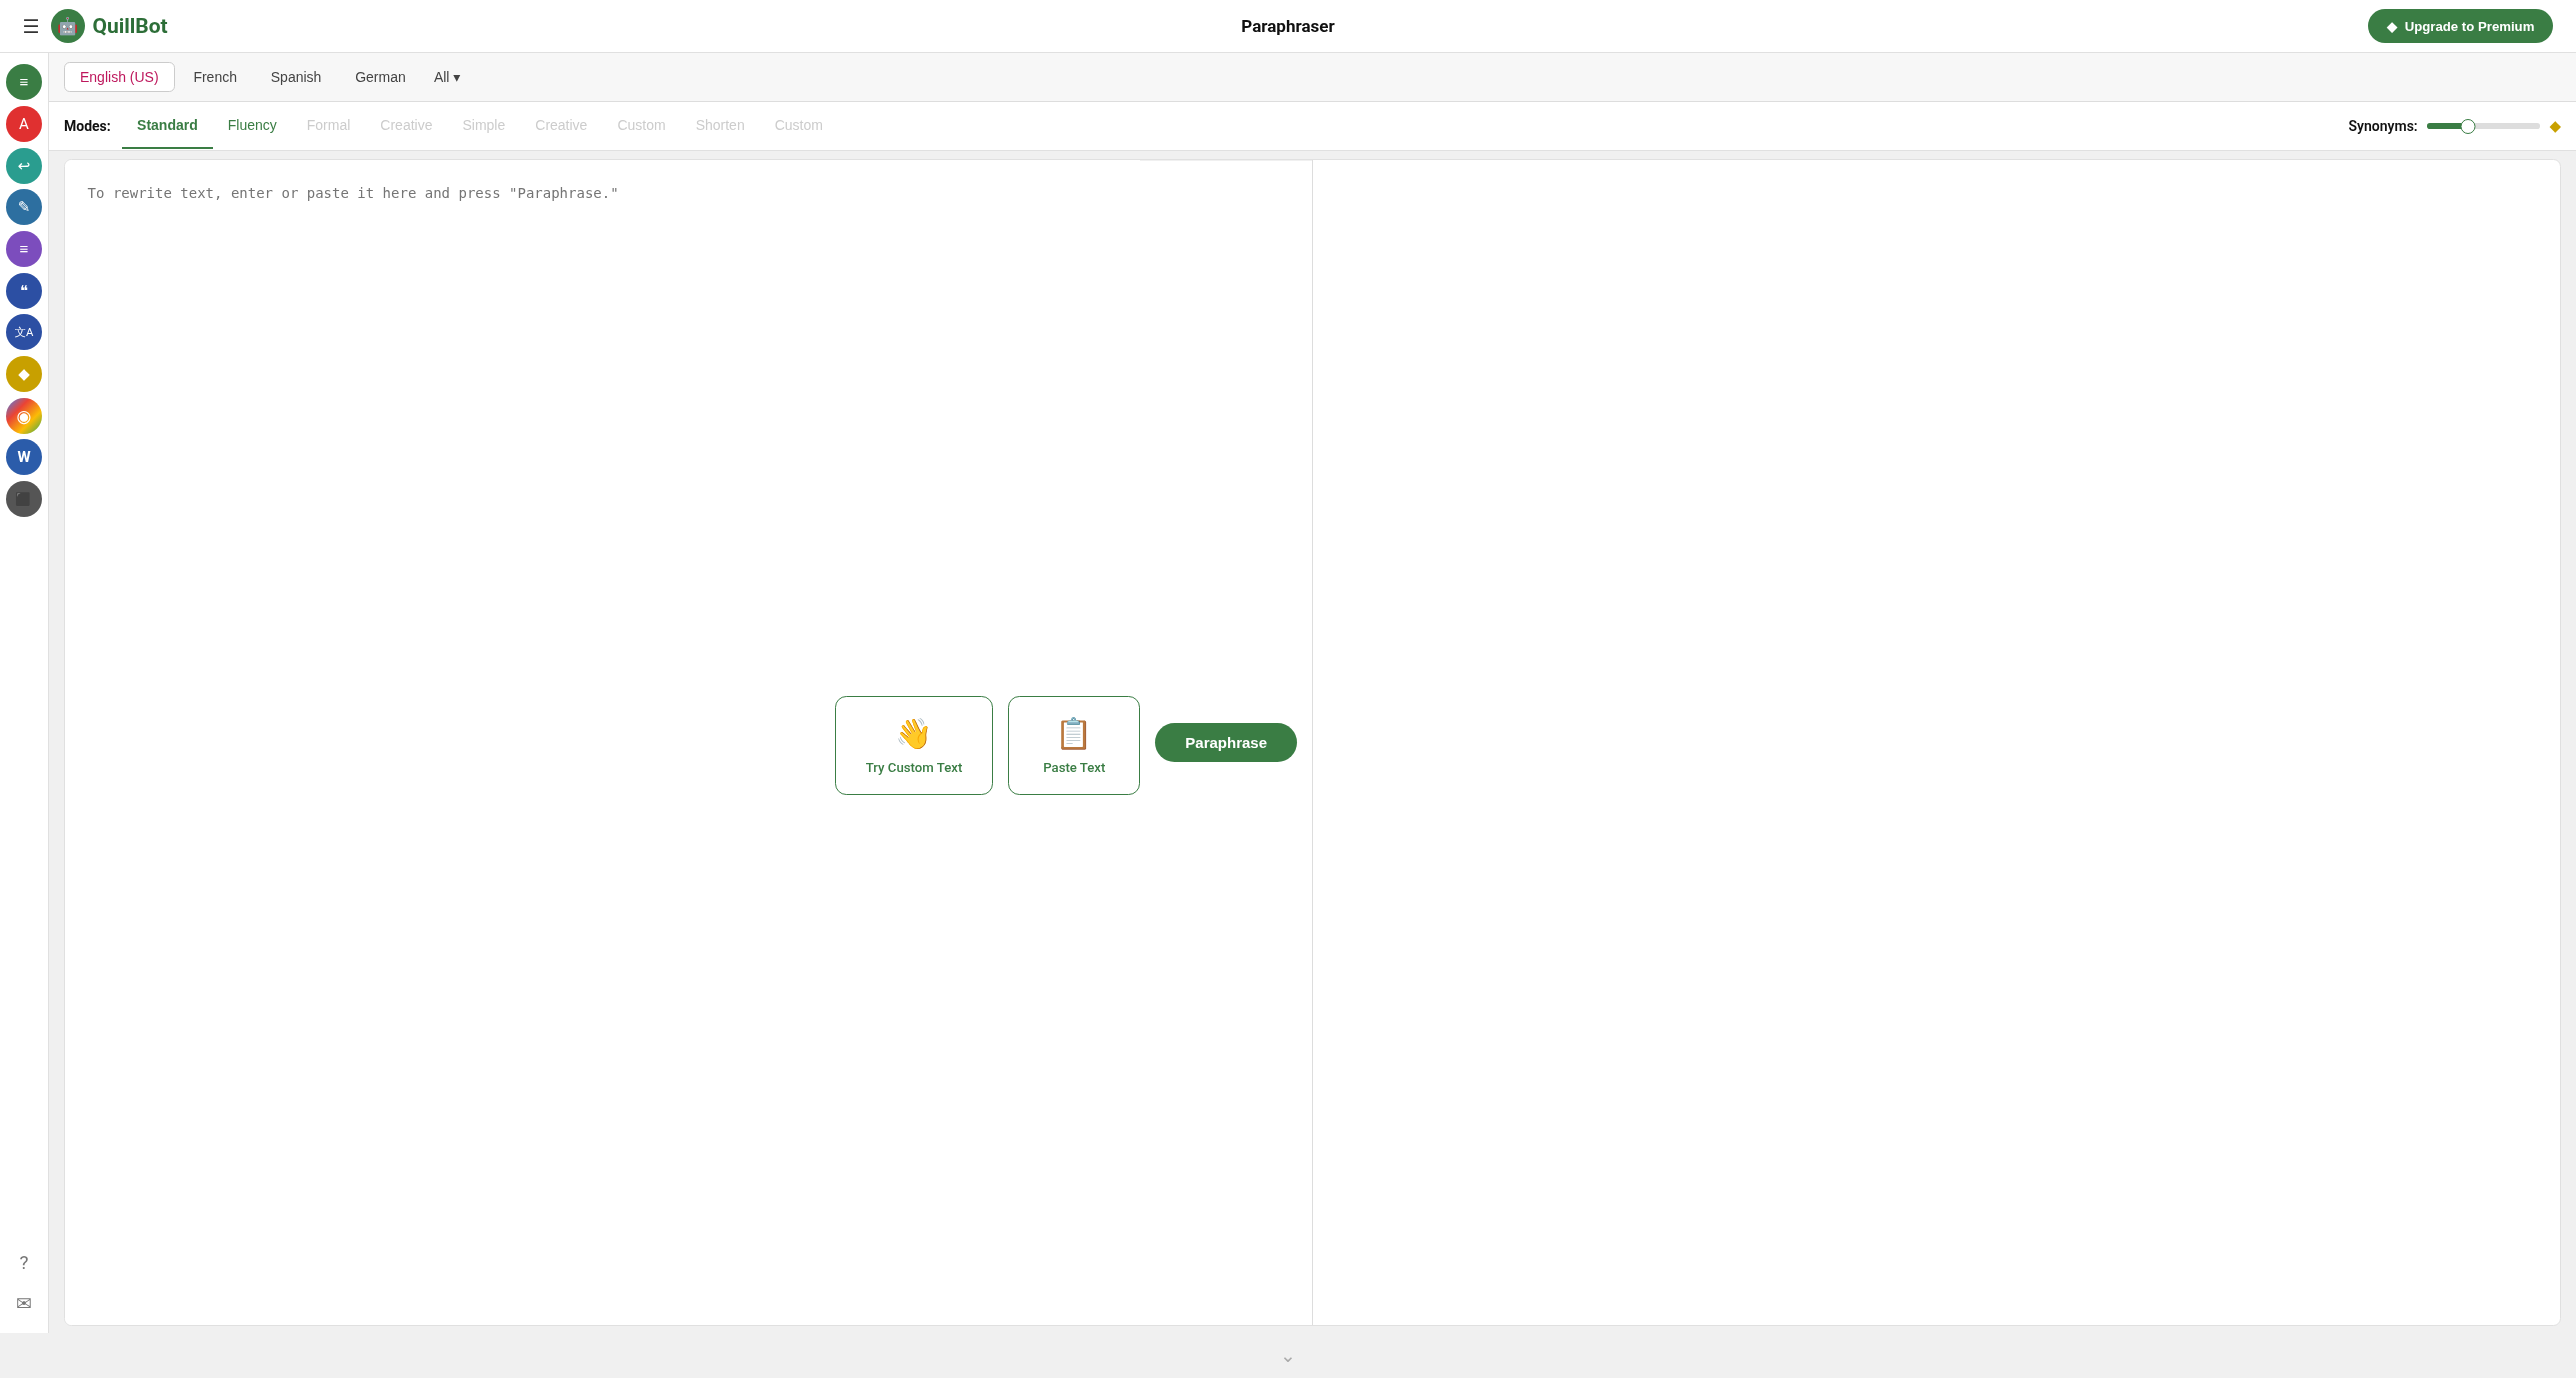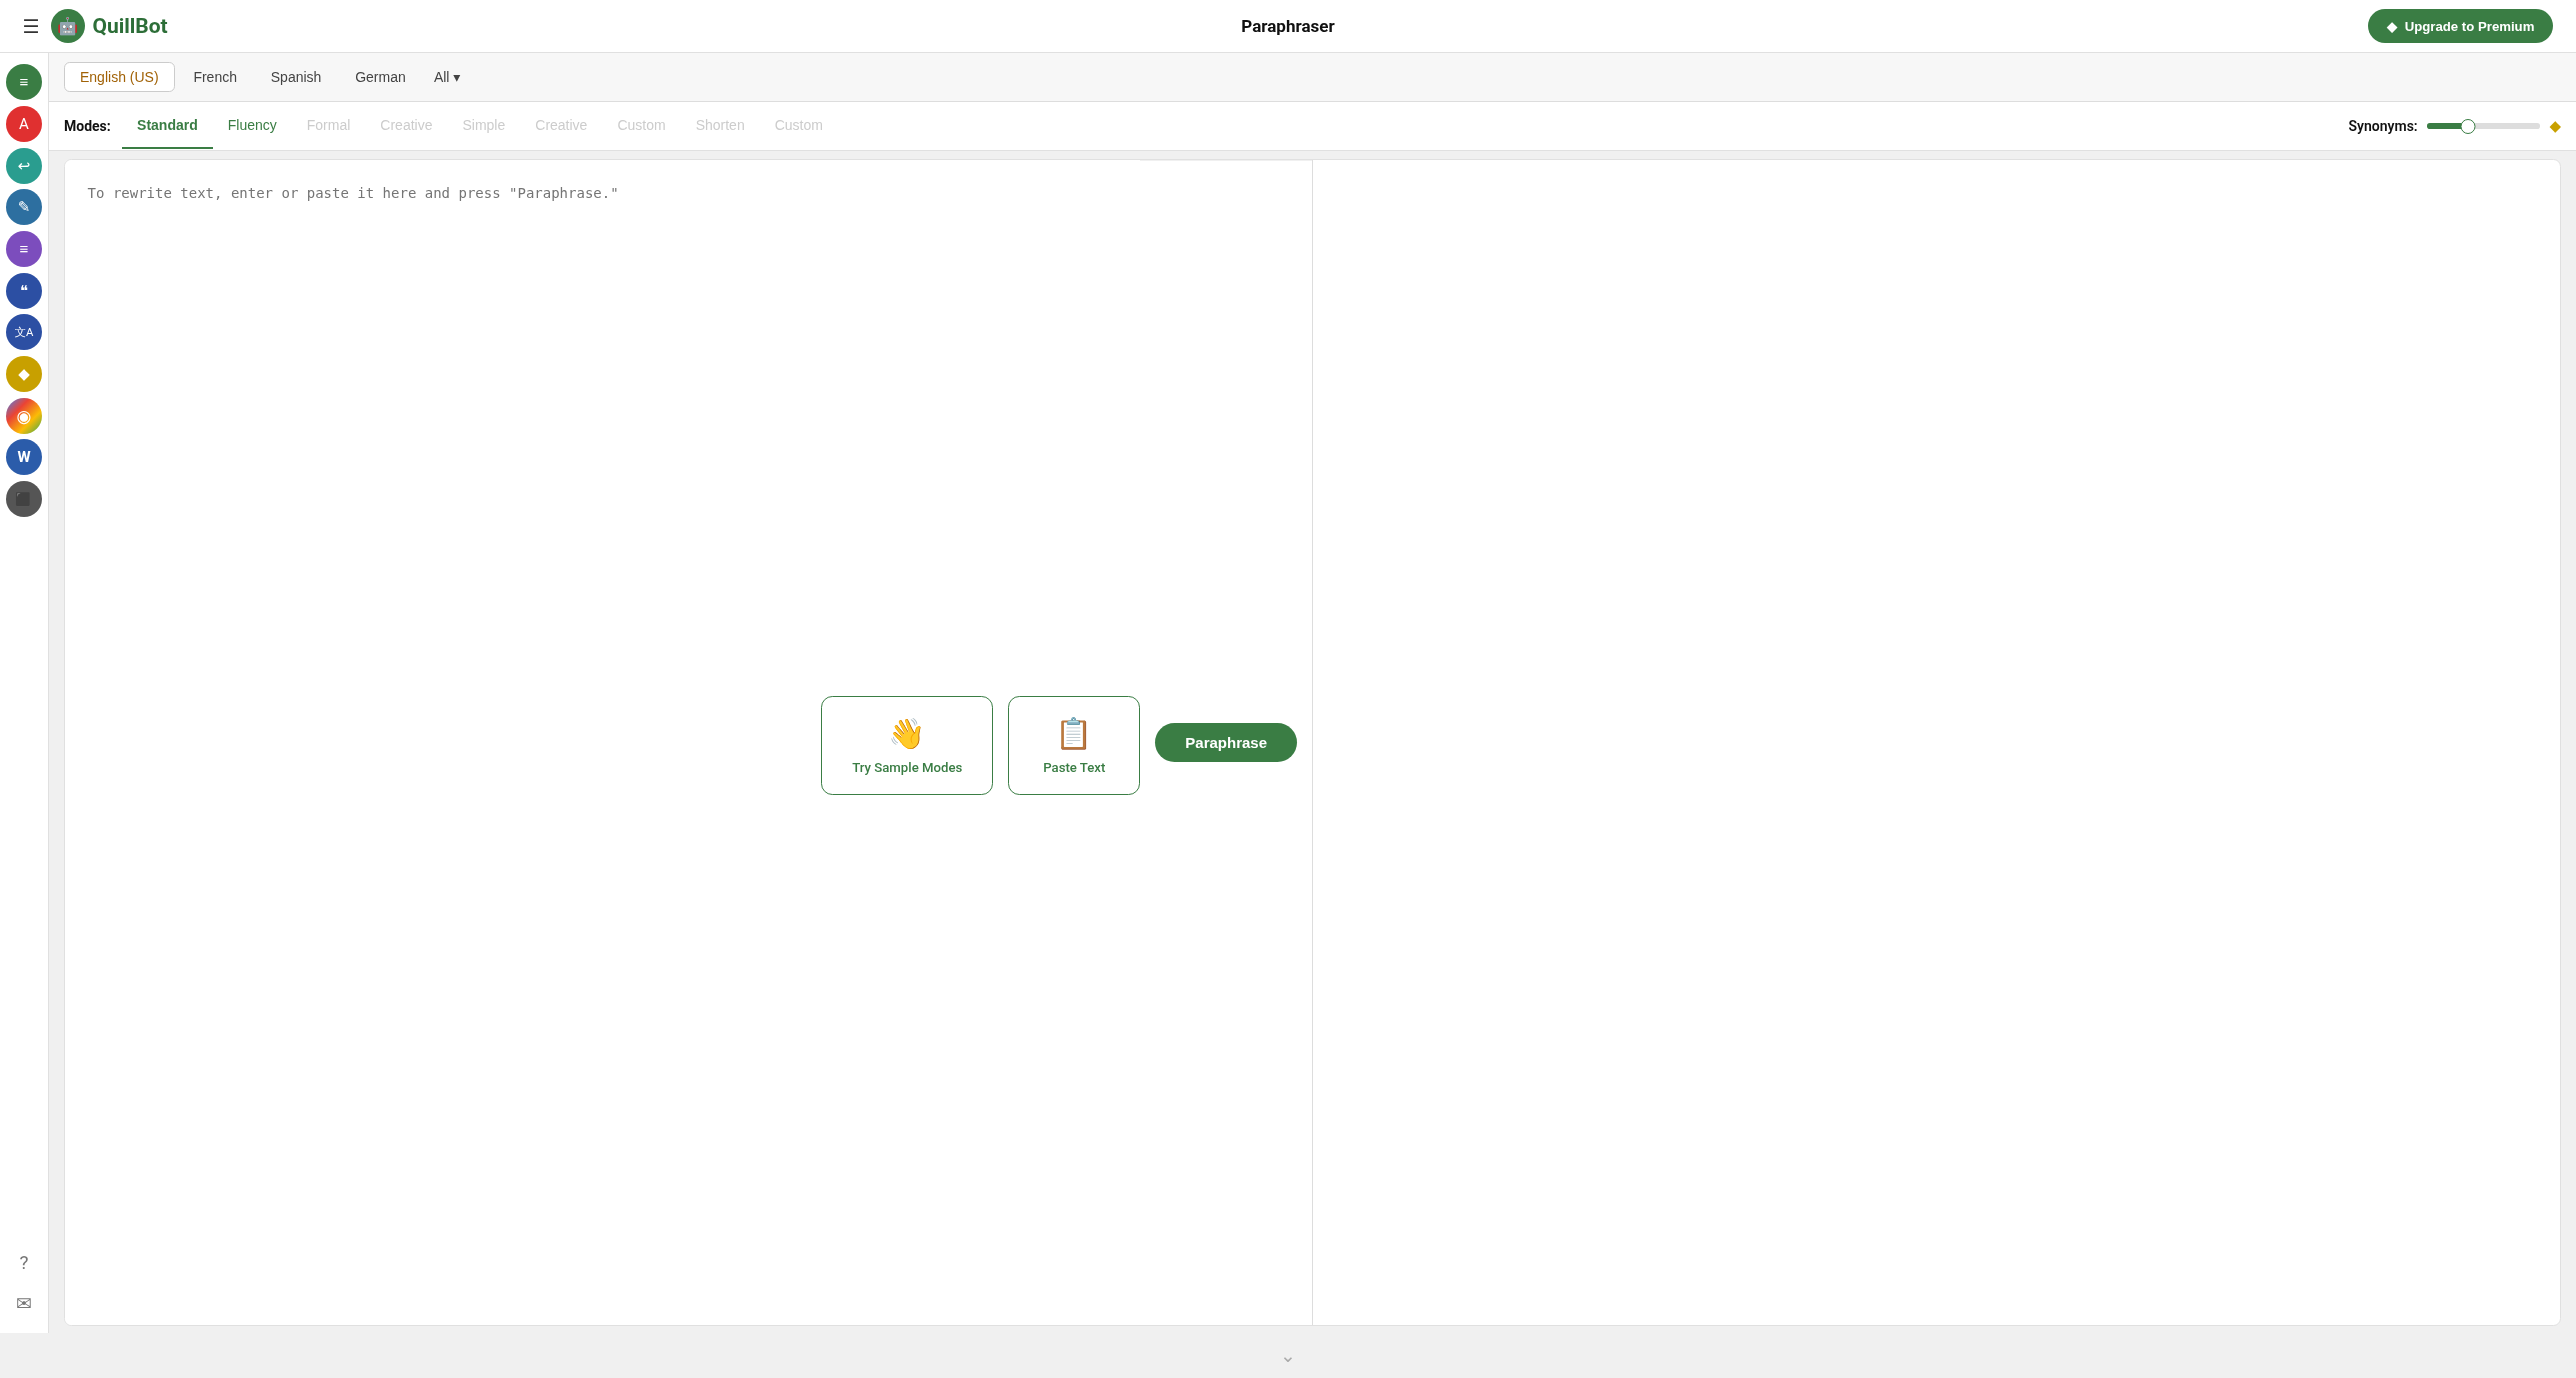--- a/index.html
+++ b/index.html
@@ -151,21 +151,21 @@
       cursor: pointer;
       color: #444;
       background: transparent;
       border: none;
     }
     .lang-tab.active {
       background: #fff;
       border: 0.9px solid #ccc;
       border-radius: 5.7px;
       font-weight: 500;
-      color: #a16207;
+      color: #be185d;
     }
     .lang-all {
       display: flex;
       align-items: center;
       gap: 3.8px;
       padding: 5.7px 9.4px;
       border-radius: 5.7px;
       font-size: 14px;
       cursor: pointer;
       color: #444;
@@ -412,21 +412,21 @@
 
     <div class="editor-container">
       <div class="editor-panels">
 
         <div class="editor-left">
           <textarea class="editor-textarea" placeholder="To rewrite text, enter or paste it here and press &quot;Paraphrase.&quot;" style=""></textarea>
 
           <div class="editor-actions">
             <div class="action-card">
               <span class="action-card-icon">👋</span>
-              <span class="action-card-label">Try Sample Modes</span>
+              <span class="action-card-label">Try Custom Text</span>
             </div>
             <div class="action-card">
               <span class="action-card-icon">📋</span>
               <span class="action-card-label">Paste Text</span>
             </div>
           </div>
 
           <div class="editor-bottom">
             <button class="paraphrase-btn">Paraphrase</button>
           </div>

